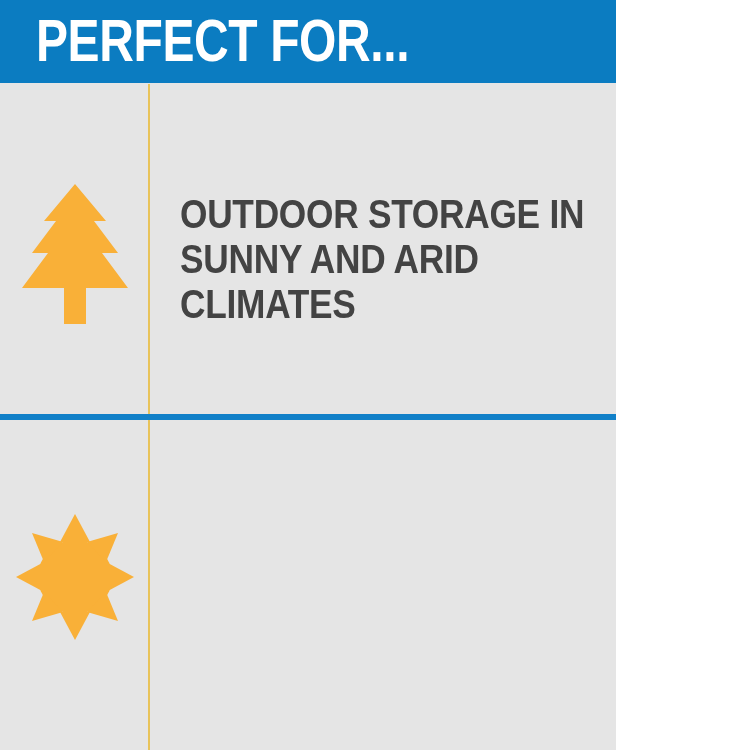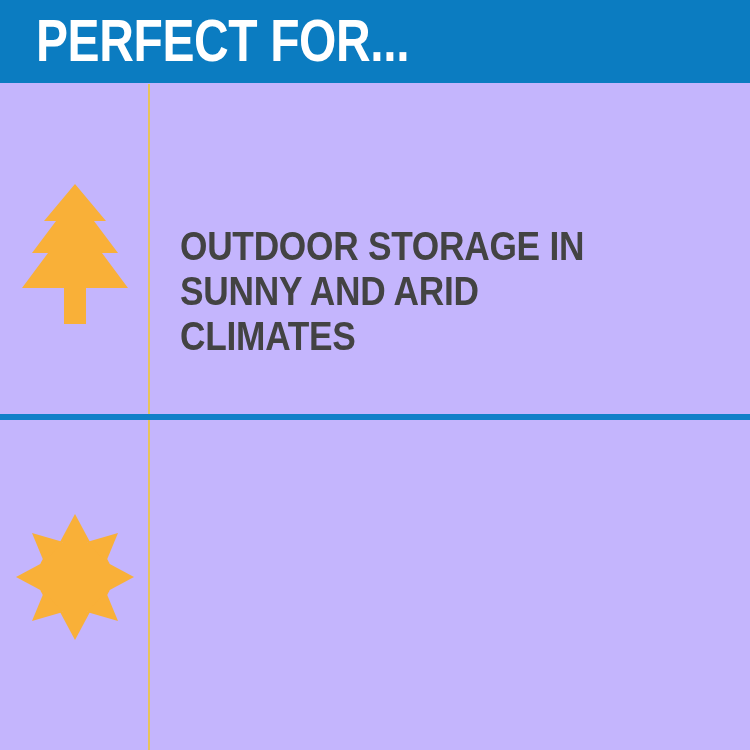--- a/index.html
+++ b/index.html
@@ -9,23 +9,23 @@
   body {
     width: 750px;
     height: 750px;
     background: #ffffff;
     font-family: "Liberation Sans", sans-serif;
     overflow: hidden;
   }
 
   #infographic {
     position: relative;
-    width: 750px;
+    width: 616px;
     height: 750px;
-    background: #c4b5fd;
+    background: #e5e5e5;
     overflow: hidden;
   }
 
   
   .header-bar {
     position: absolute;
     left: 0;
     top: 0;
     width: 750px;
     height: 83px;
@@ -82,21 +82,20 @@
     top: 0;
     width: 148px;
     height: 100%;
   }
   .text-cell {
     position: absolute;
     left: 180px;
     top: 0;
     width: 560px;
     height: 100%;
-    margin-top: 32px;
   }
 
   .headline {
     position: absolute;
     left: 0;
     color: #434343;
     font-family: "Liberation Sans", sans-serif;
     font-weight: bold;
     font-size: 41px;
     line-height: 45px;

